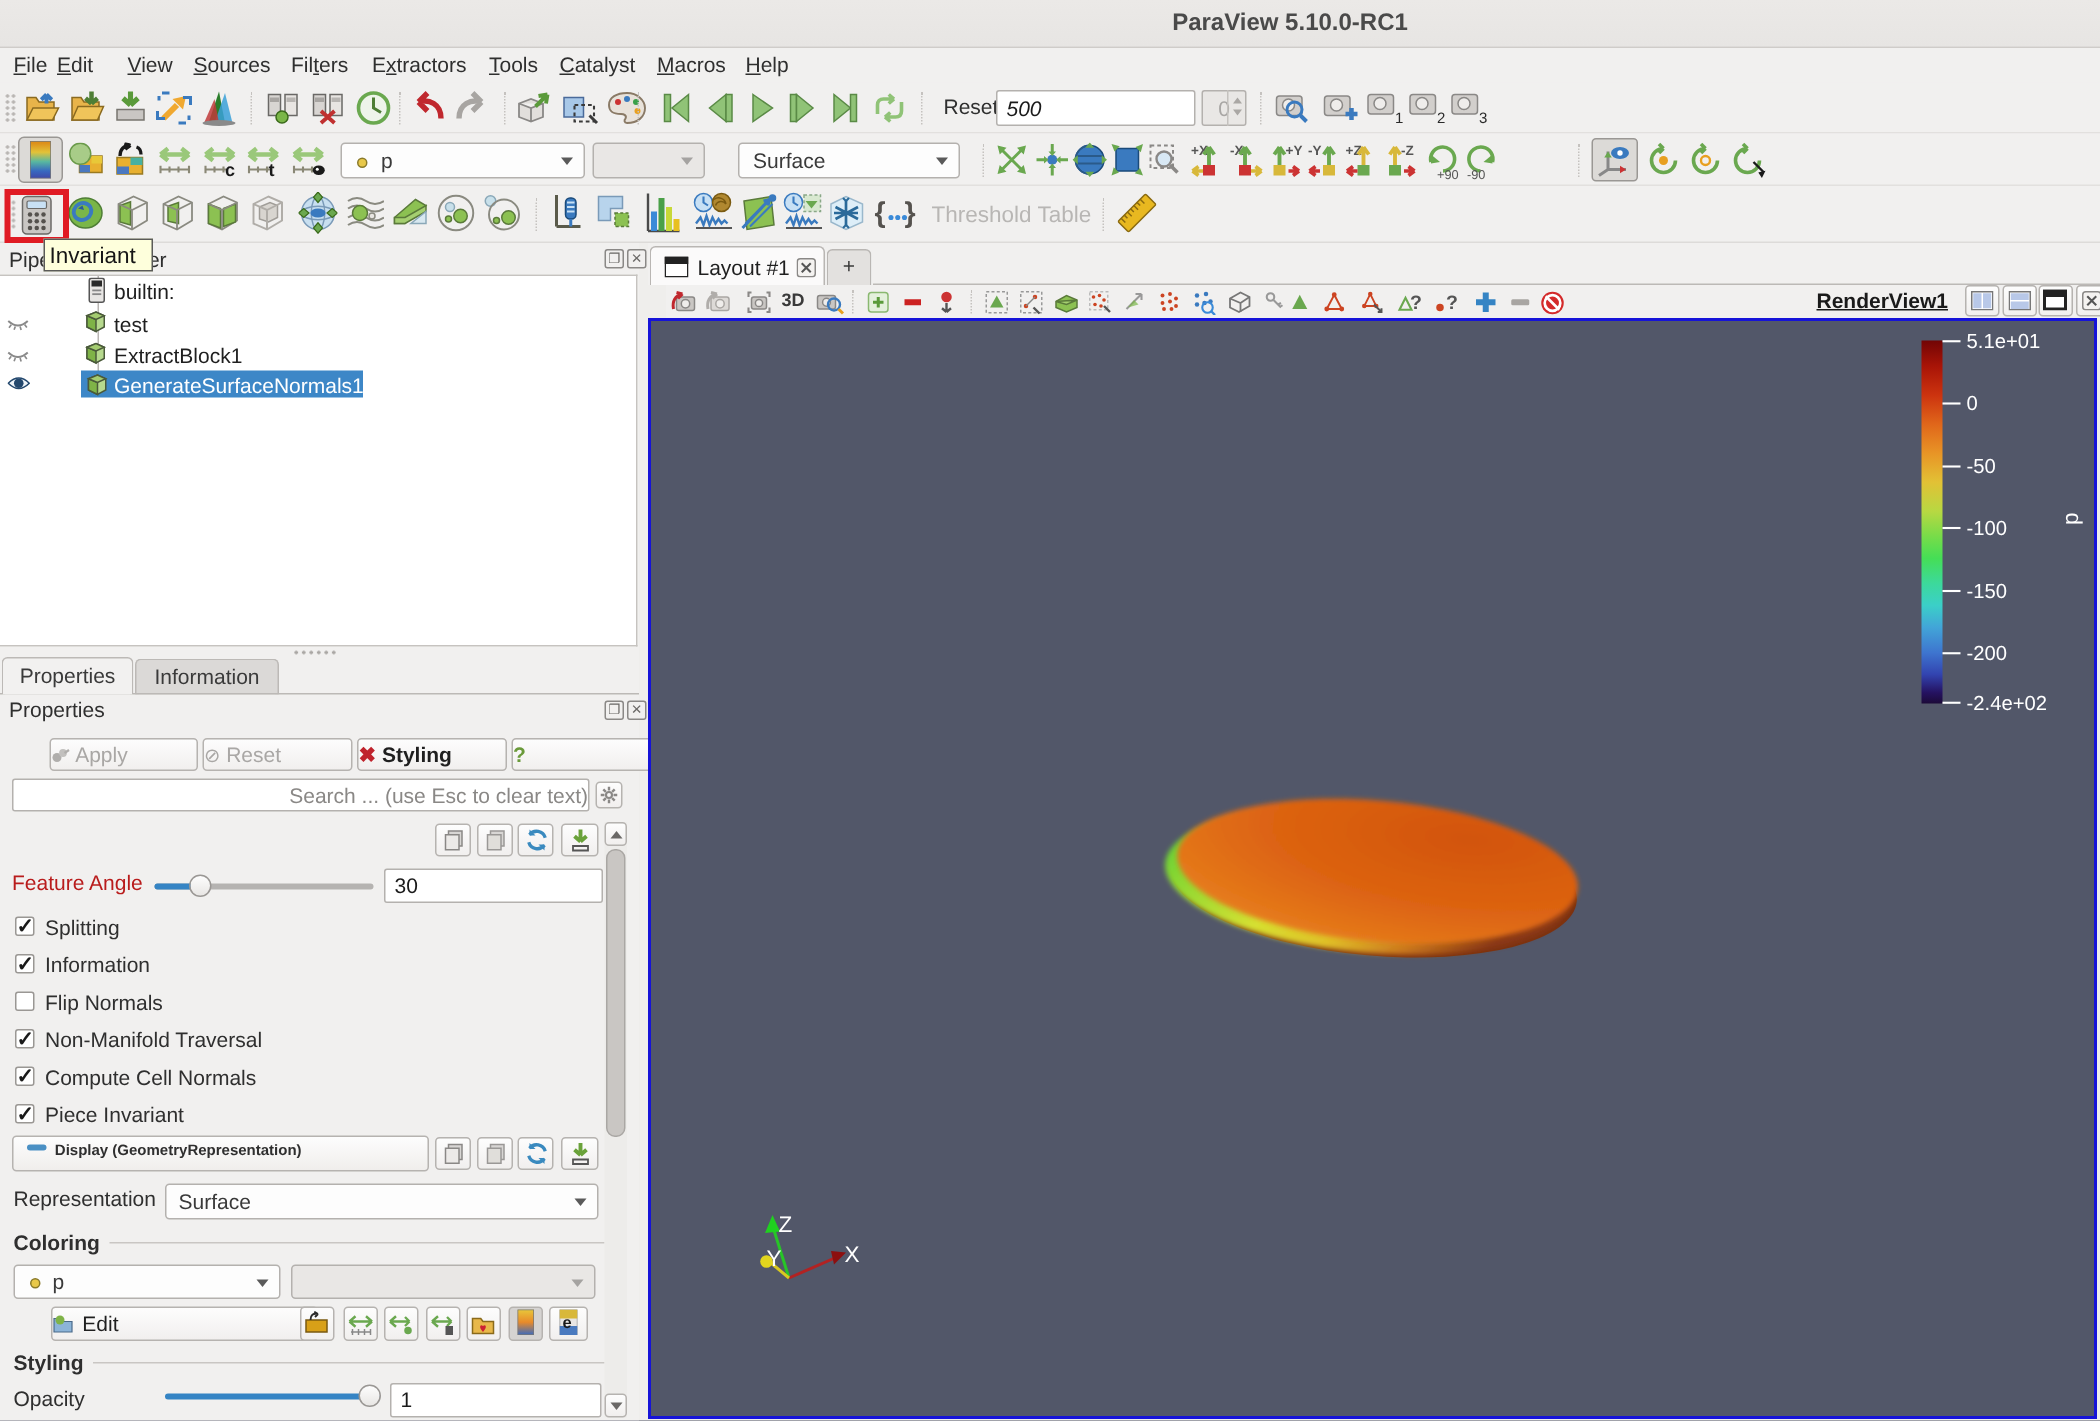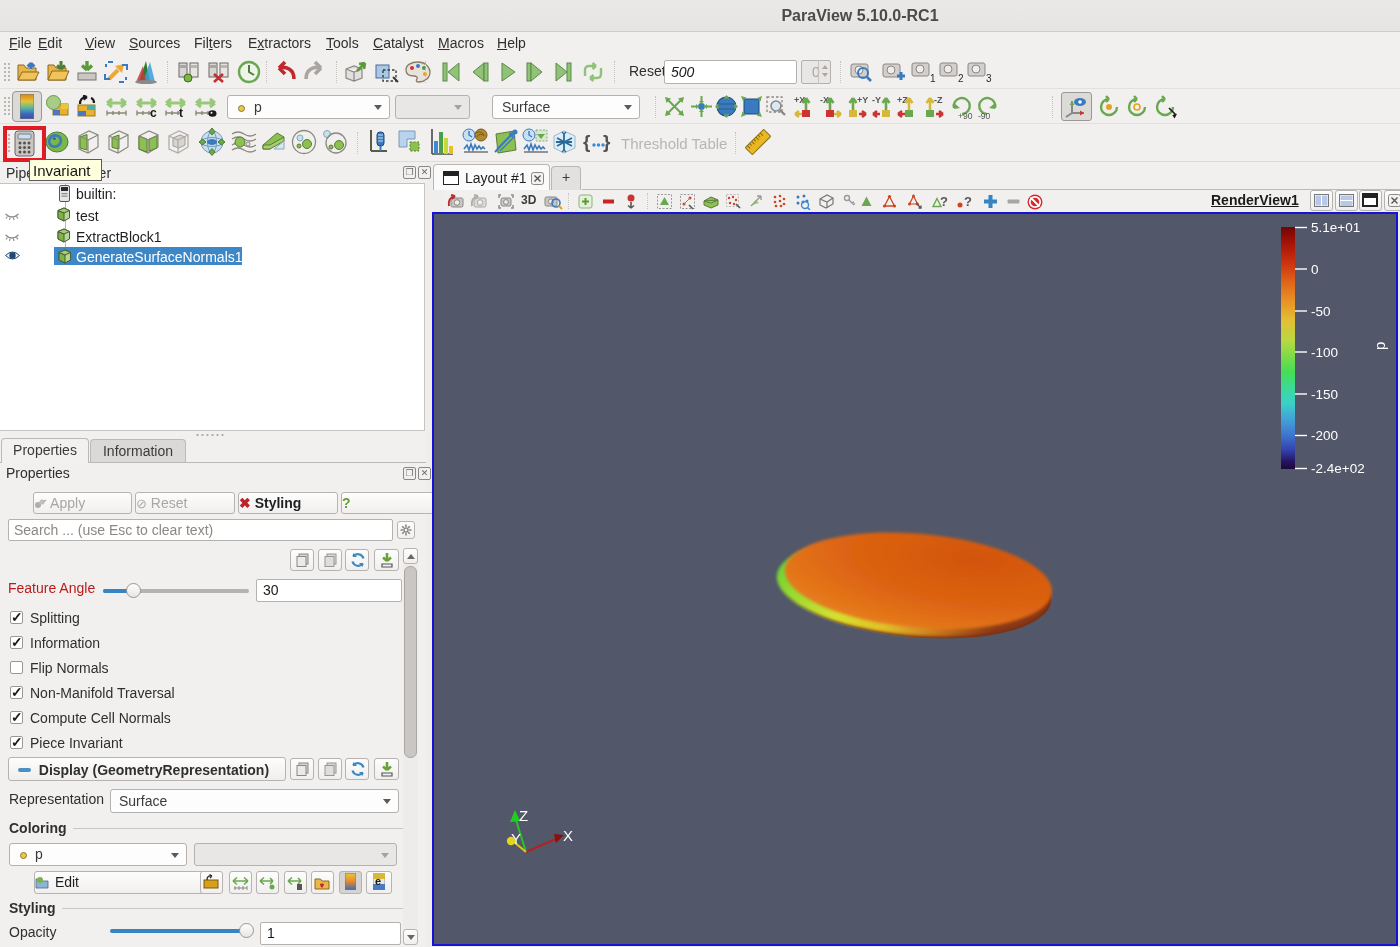--- a/index.html
+++ b/index.html
@@ -543,21 +543,21 @@
     <div class="dockbtn" style="left:403px;top:4px">❐</div>
     <div class="dockbtn" style="left:418px;top:4px">✕</div>
     <div class="btn" style="left:8px;top:29px;width:99px;height:22px;color:#a9a7a5;padding-top:2px;"><svg width="13" height="12" viewBox="0 0 13 12" style="display:inline-block;vertical-align:-2px">
           <circle cx="4" cy="7" r="3" fill="#b0aeac"></circle>
           <circle cx="8" cy="4" r="2.6" fill="#c2c0be"></circle>
           <path d="M9 4 l3 -2" stroke="#b0aeac" stroke-width="1.5"></path>
         </svg> Apply</div>
     <div class="btn" style="left:110px;top:29px;width:100px;height:22px;color:#a9a7a5;padding-top:2px;"><span style="font-size:13px;">⊘</span> Reset</div>
     <div class="btn" style="left:213px;top:29px;width:100px;height:22px;color:#1f1f1f;padding-top:2px;"><span style="color:#c0232c;font-weight:bold;font-size:14px;">✖</span> <b>Styling</b></div>
     <div class="btn" style="left:316px;top:29px;width:99px;height:22px;color:#6a9a3a;font-weight:bold;padding-top:2px;">?</div>
-    <div class="vf" style="left:8px;top:56px;width:385px;height:22px;color:#8a8886;padding:2px 0 0 5px;font-size:14px;">Search ... (use Esc to clear text)</div>
+    <div class="vf" style="left:8px;top:56px;width:385px;height:22px;color:#8a8886;padding:2px 0 0 5px;font-size:14px;text-align:right;">Search ... (use Esc to clear text)</div>
     <div class="minibtn" style="left:397px;top:58px;width:18px;height:18px;">
         <svg width="12" height="12" viewBox="0 0 12 12" style="margin:2px">
           <circle cx="6" cy="6" r="2" fill="none" stroke="#8a8886" stroke-width="1.4"></circle>
           <g stroke="#8a8886" stroke-width="1.6">
             <path d="M6 0.5 V3 M6 9 V11.5 M0.5 6 H3 M9 6 H11.5 M2.2 2.2 L3.9 3.9 M8.1 8.1 L9.8 9.8 M9.8 2.2 L8.1 3.9 M3.9 8.1 L2.2 9.8"></path>
           </g>
         </svg>
       </div>
 
     <div class="minibtn" style="left:290px;top:86px;width:24px;height:22px;">
@@ -595,21 +595,21 @@
     <div class="cb on" style="left:10px;top:173px;"></div>
       <div class="cblabel" style="left:30px;top:172px;">Information</div>
     <div class="cb" style="left:10px;top:198px;"></div>
       <div class="cblabel" style="left:30px;top:197px;">Flip Normals</div>
     <div class="cb on" style="left:10px;top:223px;"></div>
       <div class="cblabel" style="left:30px;top:222px;">Non-Manifold Traversal</div>
     <div class="cb on" style="left:10px;top:248px;"></div>
       <div class="cblabel" style="left:30px;top:247px;">Compute Cell Normals</div>
     <div class="cb on" style="left:10px;top:273px;"></div>
       <div class="cblabel" style="left:30px;top:272px;">Piece Invariant</div>
-    <div class="sechead" style="left:8px;top:294px;width:278px;height:24px;padding:4px 0 0 9px;font-size:14px;"><span style="display:inline-block;width:13px;height:4px;background:#4a90c4;border-radius:2px;vertical-align:3px;"></span>&nbsp; Display (GeometryRepresentation)</div>
+    <div class="sechead" style="left:8px;top:294px;width:278px;height:24px;padding:4px 0 0 9px;font-size:10px;"><span style="display:inline-block;width:13px;height:4px;background:#4a90c4;border-radius:2px;vertical-align:3px;"></span>&nbsp; Display (GeometryRepresentation)</div>
     <div class="minibtn" style="left:290px;top:295px;width:24px;height:22px;">
         <svg width="16" height="15" style="margin:3px 4px" viewBox="0 0 16 15">
           <rect x="4" y="1" width="9" height="10" fill="#d8d6d4" stroke="#8a8886"></rect>
           <rect x="2" y="3.5" width="9" height="10" fill="#eceae8" stroke="#8a8886"></rect>
         </svg>
       </div>
     <div class="minibtn" style="left:318px;top:295px;width:24px;height:22px;">
         <svg width="16" height="15" style="margin:3px 4px" viewBox="0 0 16 15">
           <rect x="4" y="1" width="9" height="10" fill="#d8d6d4" stroke="#9a9896"></rect>
           <rect x="2" y="3.5" width="9" height="10" fill="#e0deda" stroke="#9a9896"></rect>

